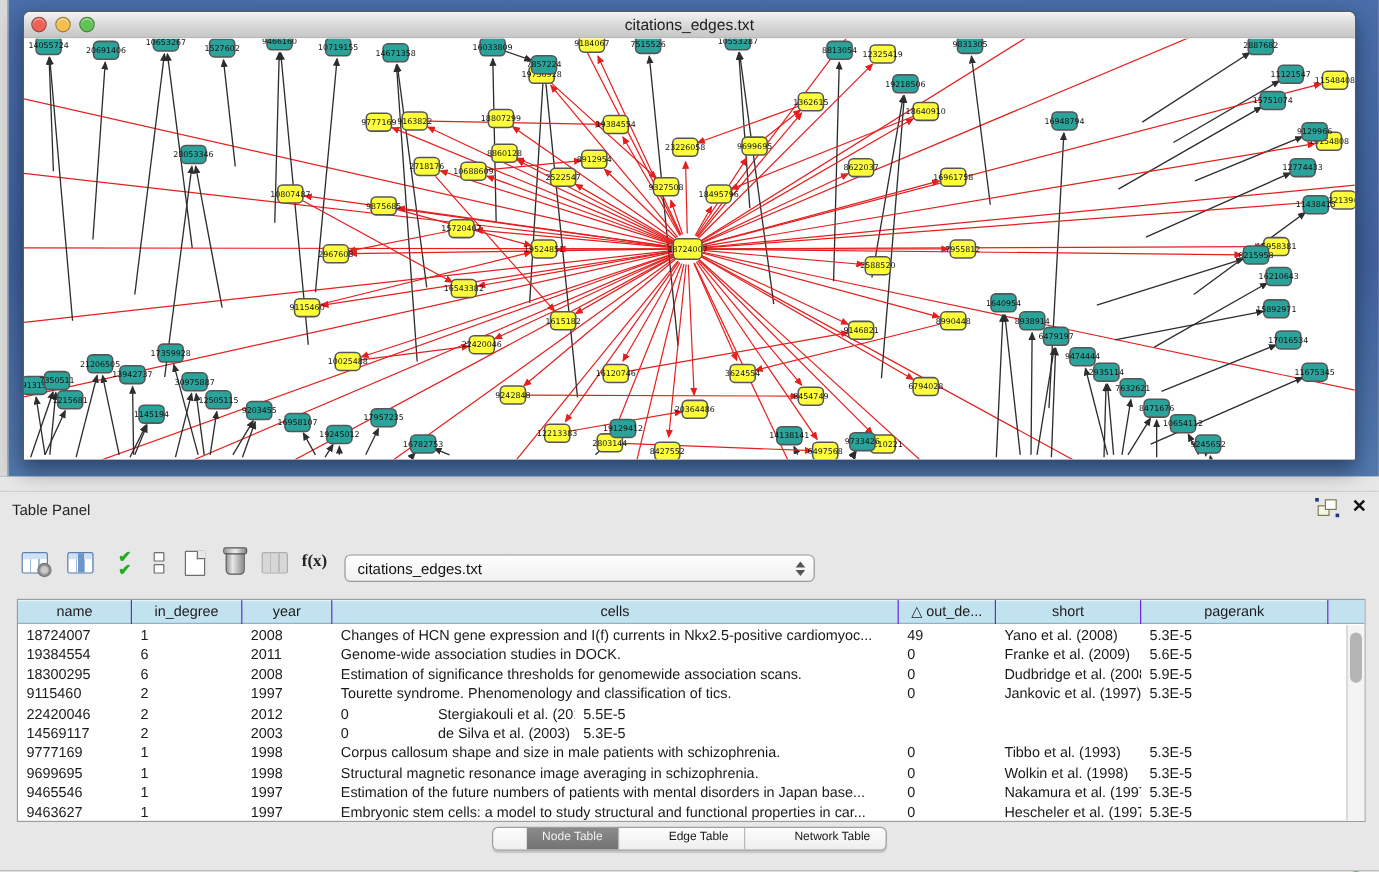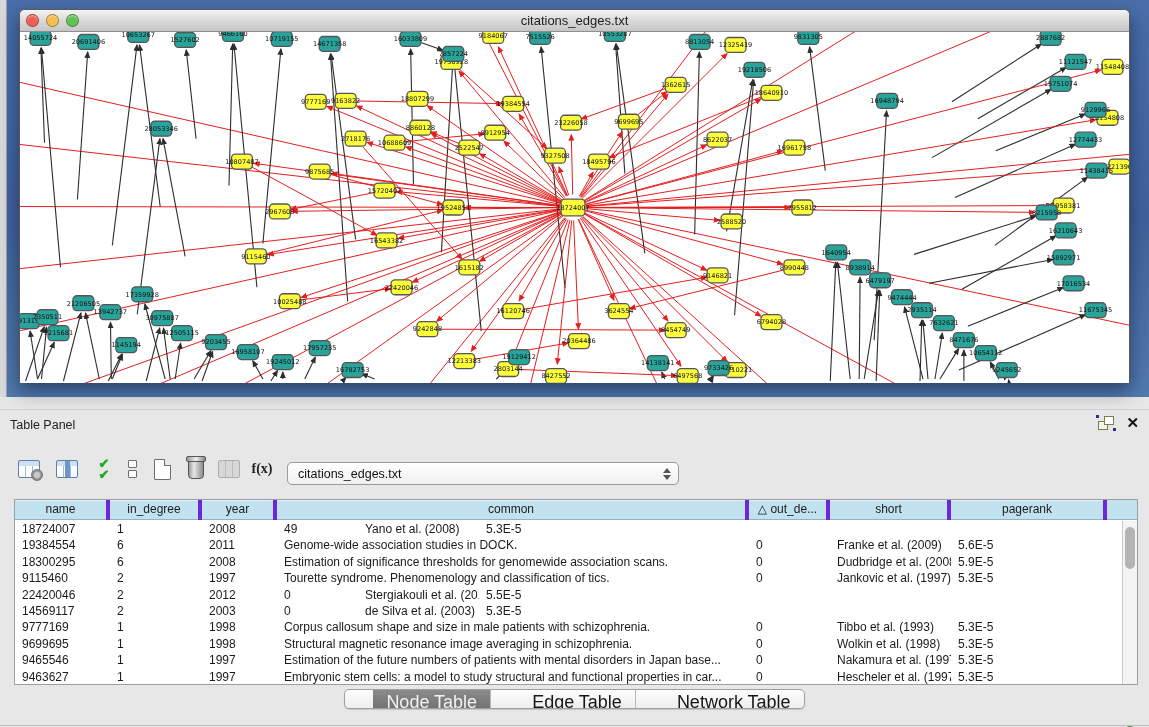--- a/index.html
+++ b/index.html
@@ -41,31 +41,31 @@
   .dropdown .val { position:absolute; left:10px; top:4px; font-size:12.5px; color:#111; }
   .dd-spin { position:absolute; right:4px; top:3px; width:14px; height:16px; display:flex; flex-direction:column;
              align-items:center; justify-content:center; gap:2px; }
   .tri-up { width:0; height:0; border-left:4px solid transparent; border-right:4px solid transparent; border-bottom:5px solid #555; }
   .tri-dn { width:0; height:0; border-left:4px solid transparent; border-right:4px solid transparent; border-top:5px solid #555; }
 
   .table-wrap { position:absolute; left:14px; top:89px; width:1124px; height:186px;
                 background:#fff; border:1px solid #9d9d9d; }
   .thead { display:flex; height:20px; background:#c3e2ef; border-bottom:1px solid #8fb4c6; }
   .th { flex:none; height:20px; font-size:12px; color:#1b1b1b; text-align:center; line-height:19px;
-        border-right:4px solid #6d28d9; box-shadow:inset 0 1px 0 #e4f3fa; overflow:hidden; white-space:nowrap; }
+        border-right:1px solid #6d28d9; box-shadow:inset 0 1px 0 #e4f3fa; overflow:hidden; white-space:nowrap; }
   .tbody { position:absolute; left:0; top:21px; bottom:0; width:1092px; overflow:hidden; }
   .tr { display:flex; height:16.4px; }
   .td { flex:none; font-size:12px; color:#1a1a1a; padding:1px 0 0 7px; white-space:nowrap; overflow:hidden; }
   .vscroll { position:absolute; right:0; top:21px; bottom:0; width:15px; background:#f4f4f4; border-left:1px solid #c9c9c9; }
   .vthumb { position:absolute; left:2px; top:6px; width:10px; height:42px; background:#b4b4b4; border-radius:5px; }
 
   .tabbar { position:absolute; left:0; top:279px; width:100%; display:flex; justify-content:center; }
   .seg { display:flex; border:1px solid #9f9f9f; border-radius:5px; overflow:hidden; height:20px;
          background:linear-gradient(180deg,#fdfdfd,#eee); box-shadow:0 1px 1px rgba(0,0,0,.15); }
-  .seg-btn { padding:2px 13px 0 13px; font-size:18px; color:#161616; border-right:1px solid #b9b9b9;margin-left:28px; }
+  .seg-btn { padding:2px 13px 0 13px; font-size:10px; color:#161616; border-right:1px solid #b9b9b9;margin-left:28px; }
   .seg-btn:last-child { border-right:none; }
   .seg-btn.active { background:linear-gradient(180deg,#8b8b8b,#737373); color:#f2f2f2; }
 
   .statusbar { position:absolute; left:0; top:315px; width:100%; height:15px; border-top:1px solid #bdbdbd;
                font-size:11.5px; color:#222; }
   .mem { position:absolute; right:34px; top:1px; }
   .mem-dot { position:absolute; right:12px; top:0px; width:14px; height:14px; border-radius:50%;
              background:radial-gradient(circle at 35% 30%, #7de36f, #2fb825 70%); border:1px solid #4a8a42; }
 
   
@@ -753,30 +753,31 @@
           <span class="tri-dn"></span>
         </span>
     </div>
   </div>
 
   <div class="table-wrap">
     <div class="thead" id="thead">
         <div class="th" style="width: 95px;">name</div>
         <div class="th" style="width: 92px;">in_degree</div>
         <div class="th" style="width: 75px;">year</div>
-        <div class="th" style="width: 472px;">common</div>
+        <div class="th" style="width: 472px;">cells</div>
         <div class="th" style="width: 81px;">△ out_de...</div>
         <div class="th" style="width: 121px;">short</div>
         <div class="th" style="width: 156px;">pagerank</div>
       </div>
     <div class="tbody" id="tbody">
         <div class="tr">
           <div class="td" style="width: 95px;">18724007</div>
           <div class="td" style="width: 92px;">1</div>
           <div class="td" style="width: 75px;">2008</div>
+          <div class="td" style="width: 472px;">Changes of HCN gene expression and I(f) currents in Nkx2.5-positive cardiomyoc...</div>
           <div class="td" style="width: 81px;">49</div>
           <div class="td" style="width: 121px;">Yano et al. (2008)</div>
           <div class="td" style="width: 156px;">5.3E-5</div>
         </div>
         <div class="tr">
           <div class="td" style="width: 95px;">19384554</div>
           <div class="td" style="width: 92px;">6</div>
           <div class="td" style="width: 75px;">2011</div>
           <div class="td" style="width: 472px;">Genome-wide association studies in DOCK.</div>
           <div class="td" style="width: 81px;">0</div>

